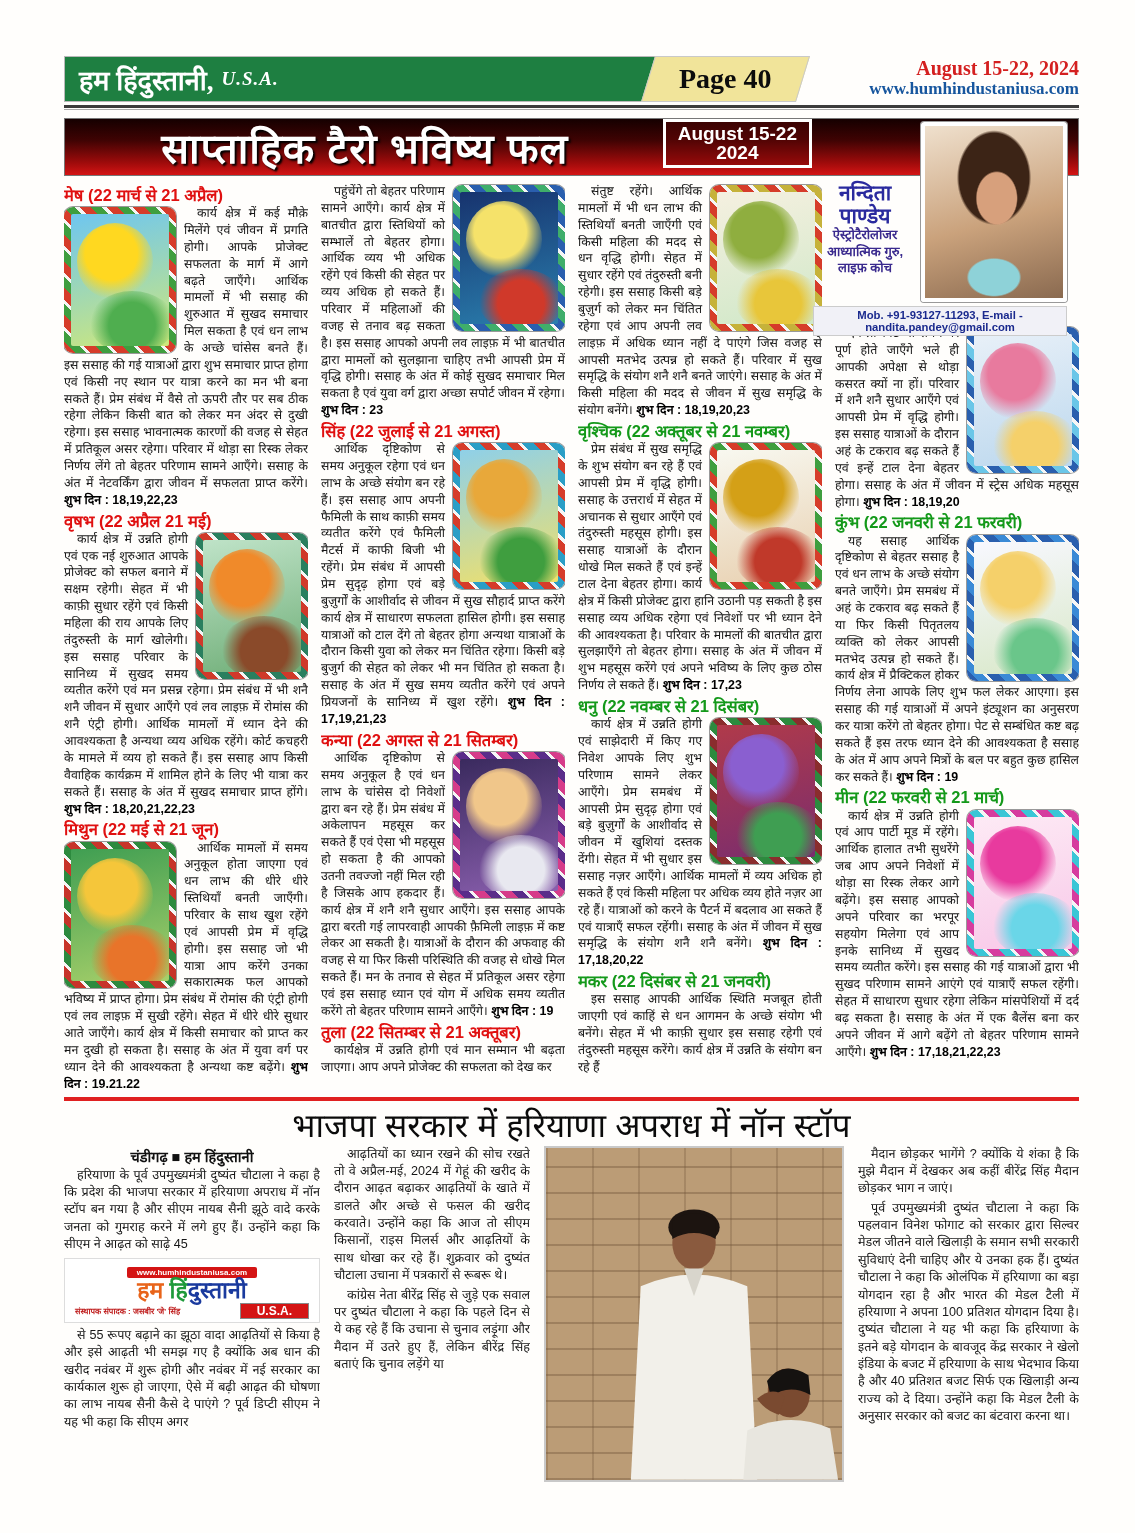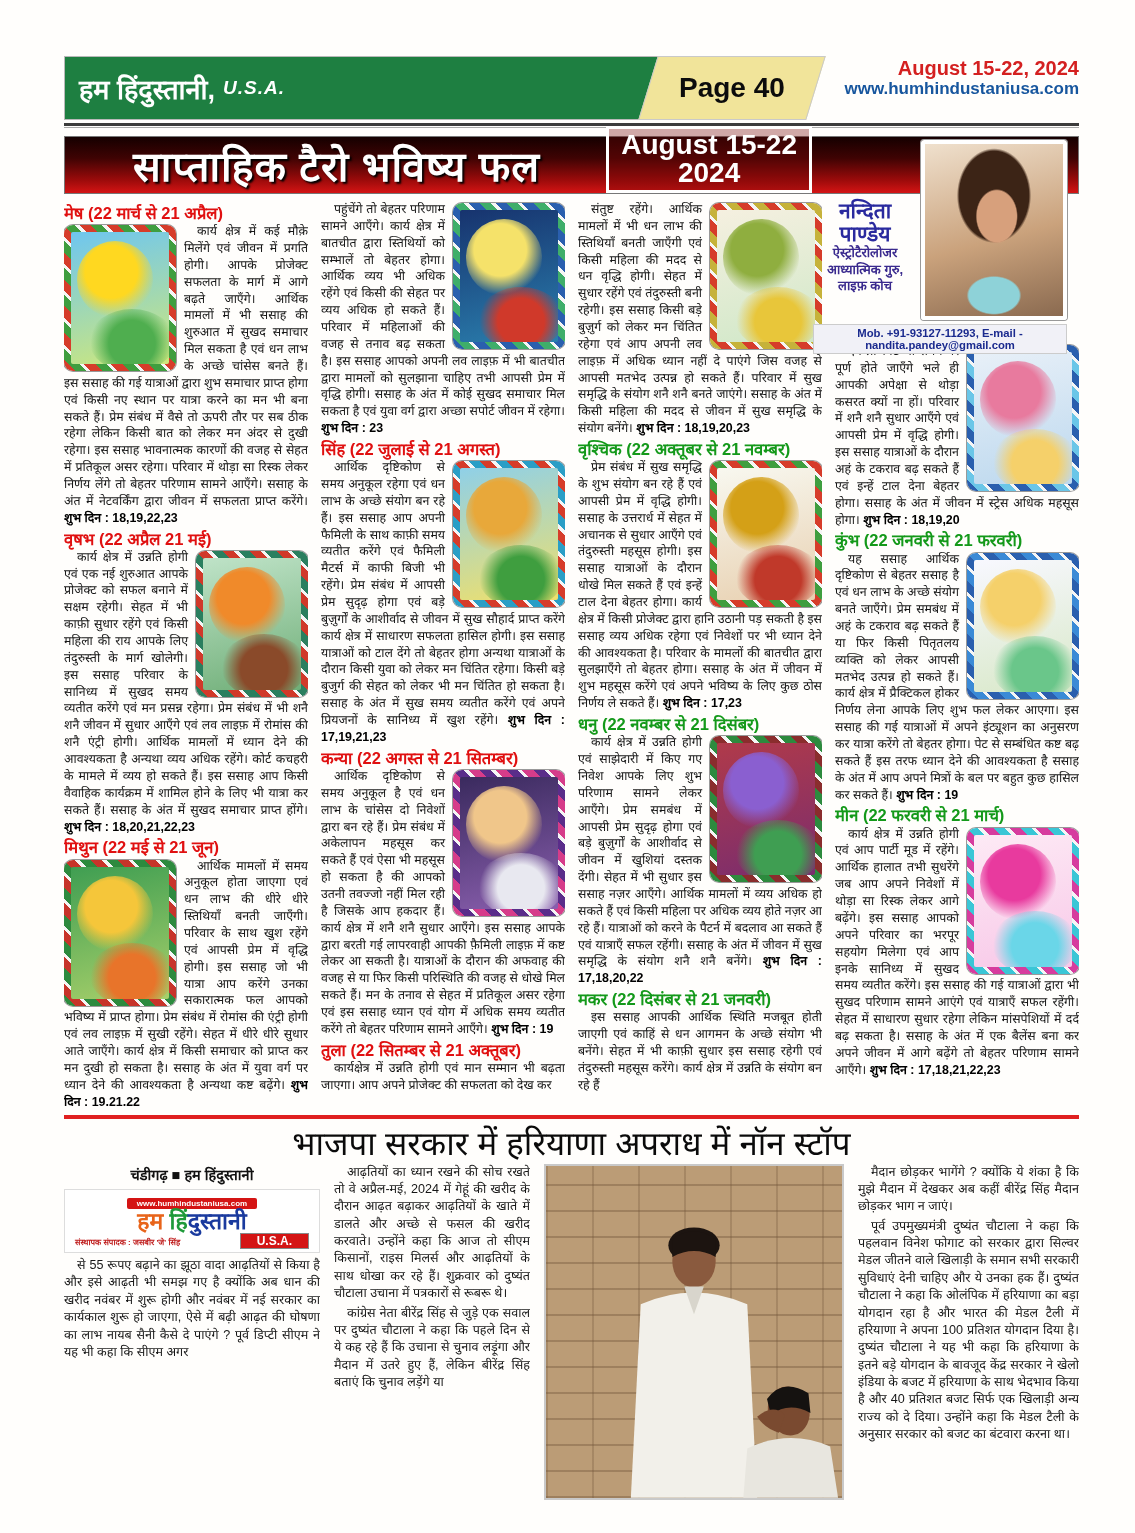--- a/index.html
+++ b/index.html
@@ -1,35 +1,35 @@
 <!DOCTYPE html>
 <html><head>
 <meta charset="utf-8">
 <style>
   * { box-sizing: border-box; }
   html,body { margin:0; padding:0; background:#ffffff; }
   body { font-family:"Liberation Sans", sans-serif; color:#111; }
   .page { width:1135px; height:1533px; padding:56px 56px 0 64px; overflow:hidden; position:relative; background:#fffefc; }
 
   
-  .topbar { display:flex; align-items:stretch; height:64px; }
+  .topbar { display:flex; align-items:stretch; height:46px;font-family:Liberation Serif, serif; }
   .masthead { background:#1e7f41; color:#fff; flex:0 0 598px; display:flex; align-items:center; padding:0 14px; font-weight:bold; font-size:27px; border:1px solid #b9b9b9; }
   .masthead .usa { font-style:italic; font-size:19px; margin-left:8px; letter-spacing:1px; }
   .pagebadge { background:#f1e49a; display:flex; align-items:center; padding:0 30px; margin-left:-14px; transform:skewX(-17deg); border:1px solid #c9c9c9; }
   .pagebadge span { transform:skewX(17deg); font-weight:bold; font-size:28px; color:#0c0c0c; }
   .dateblock { margin-left:auto; text-align:right; padding-top:1px; }
   .hdate { color:#d42020; font-weight:bold; font-size:20px; line-height:1.1; }
   .hsite { color:#17569e; font-weight:bold; font-size:17px; line-height:1.15; }
   .rule-dark { border-top:3px solid #3c3c3c; border-bottom:1px solid #aaa; height:5px; margin:3px 0 4px; }
 
   
   .horo { position:relative; }
-  .banner { height:58px; background:linear-gradient(180deg,#150000 0%,#3f0303 38%,#9e0b0b 78%,#d41414 100%); display:flex; align-items:flex-end; padding-left:12px; border:1px solid #777;margin-top:8px; }
+  .banner { height:58px; background:linear-gradient(180deg,#150000 0%,#3f0303 38%,#9e0b0b 78%,#d41414 100%); display:flex; align-items:flex-start; padding-left:12px; border:1px solid #777;margin-top:8px; }
   .banner h1 { flex:1; margin:0; color:#fff; font-size:41px; font-weight:bold; text-align:center; text-shadow:2px 2px 2px #000; letter-spacing:1px; }
-  .datebox { border:3px solid #fff; color:#fff; font-weight:bold; text-align:center; font-size:28px; line-height:1.02; padding:2px 12px; margin:0 266px 0 10px; background:rgba(120,8,8,.35); }
+  .datebox { border:3px solid #fff; color:#fff; font-weight:bold; text-align:center; font-size:19px; line-height:1.02; padding:2px 12px; margin:0 266px 0 10px; background:rgba(120,8,8,.35); }
   .astro { position:absolute; top:50px; right:12px; width:254px; z-index:5; }
   .astro-row { display:flex; align-items:flex-start; }
   .astro-left { flex:1; text-align:center; padding:14px 4px 0 0; }
   .astro-name { color:#2a2a9e; font-weight:bold; font-size:21px; line-height:1.08; }
   .astro-role { color:#3a2a8e; font-weight:bold; font-size:13px; line-height:1.25; }
   .astro-photo { width:146px; height:180px; margin-top:-46px; border:4px solid #fff; box-shadow:0 0 0 1px #999; border-radius:3px;
     background:
       radial-gradient(42px 30px at 50% 88%, #8ed2d8 0 60%, transparent 65%),
       radial-gradient(34px 44px at 52% 42%, #d7a07c 0 58%, transparent 62%),
       radial-gradient(58px 74px at 50% 30%, #3c2416 0 60%, transparent 64%),
@@ -192,20 +192,21 @@
   </section>
 
   <div class="rule-red"></div>
 
   <section class="news">
     <h2 class="nh1">भाजपा सरकार में हरियाणा अपराध में नॉन स्टॉप</h2>
     <div class="ncols">
 
       <div class="ncol">
         <div class="dateline">चंडीगढ़ ■ हम हिंदुस्तानी</div>
+        <p>हरियाणा के पूर्व उपमुख्यमंत्री दुष्यंत चौटाला ने कहा है कि प्रदेश की भाजपा सरकार में हरियाणा अपराध में नॉन स्टॉप बन गया है और सीएम नायब सैनी झूठे वादे करके जनता को गुमराह करने में लगे हुए हैं। उन्होंने कहा कि सीएम ने आढ़त को साढ़े 45</p>
         <div class="nlogo">
           <div class="nlogo-site">www.humhindustaniusa.com</div>
           <div class="nlogo-name">
             <span class="lg1">हम </span><span class="lg2">हिं</span><span class="lg3">दुस्तानी</span>
           </div>
           <div class="nlogo-bottom">
             <span class="nlogo-tag">संस्थापक संपादक : जसबीर 'जे' सिंह</span>
             <span class="nlogo-usa">U.S.A.</span>
           </div>
         </div>

